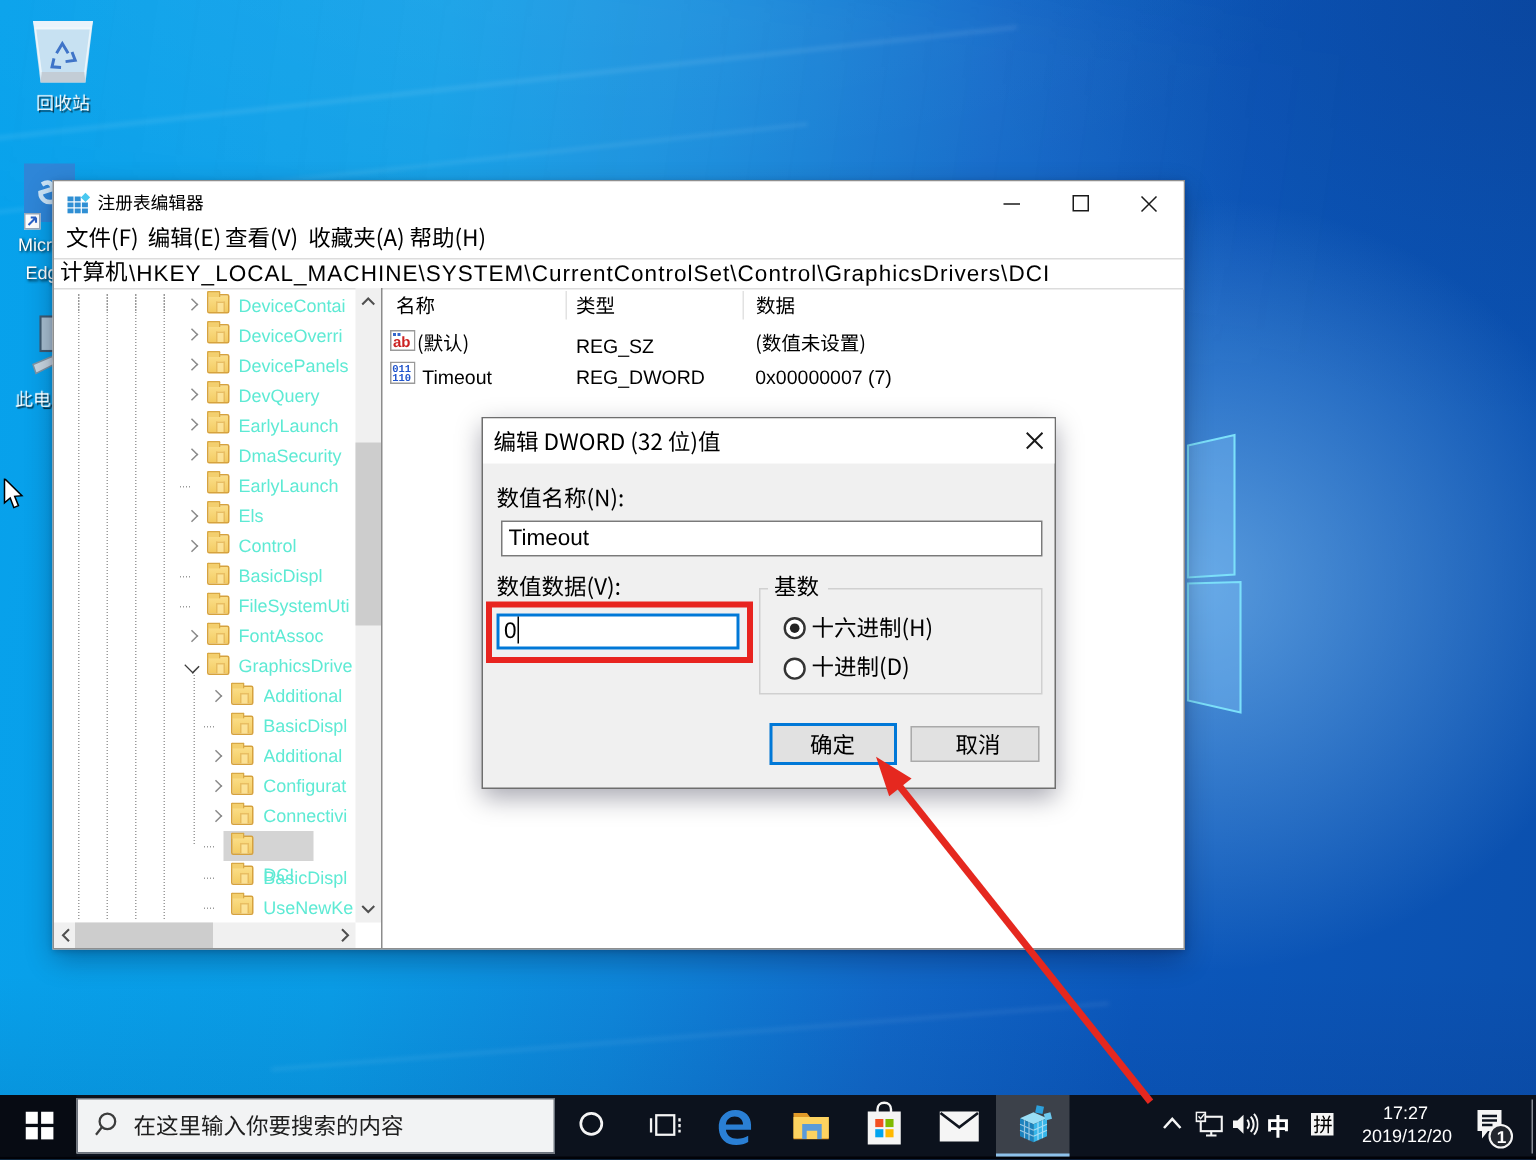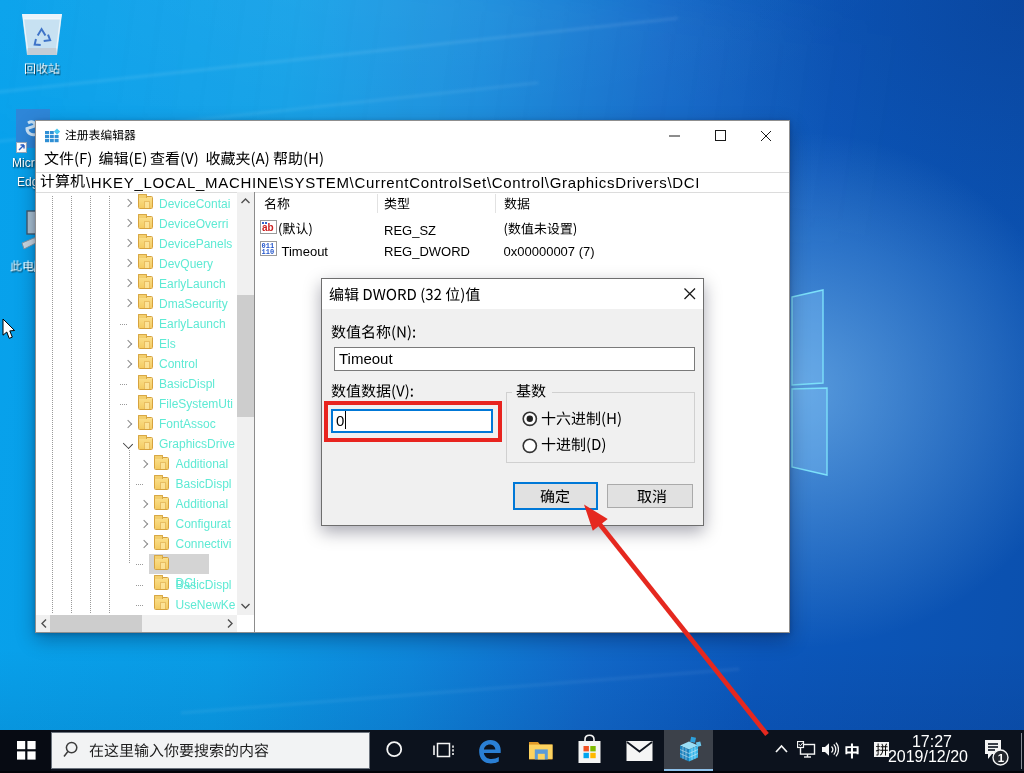--- a/index.html
+++ b/index.html
@@ -45,21 +45,21 @@
 .dtxt{position:absolute;font-size:15px;color:#000}
 #redbox{position:absolute;left:323.5px;top:401px;width:178px;height:40.5px;border:4px solid #e8241f}
 #valbox{position:absolute;left:331px;top:408.5px;width:162px;height:24px;background:#fff;border:2px solid #0078d7}
 #grp{position:absolute;left:506px;top:391.5px;width:189px;height:71.5px;border:1px solid #d0d0d0}
 #grplbl{position:absolute;left:512px;top:387px;width:40px;height:10px;background:#f0f0f0}
 .btn{position:absolute;background:#e1e1e1}
 
 #bar{position:absolute;left:0;top:730px;width:1024px;height:43px;background:#0c121d;border-bottom:2px solid #020308}
 #sbox{position:absolute;left:51px;top:732px;width:319px;height:37px;background:#f2f3f4;border:1px solid #6c737d}
 #actbtn{position:absolute;left:664px;top:730px;width:49px;height:41px;background:rgba(255,255,255,.20);border-bottom:2.5px solid #8ec1ea}
-.trayt{position:absolute;color:#fff;font-size:16px}
+.trayt{position:absolute;color:#fff;font-size:12px}
 </style></head><body>
 <div id="scene">
 <div id="wall"></div>
 <div class="beam" style="left:-80px;top:-30px;width:980px;height:200px;transform:rotate(8deg);filter:blur(18px)"></div>
 <div class="abs" style="left:-20px;top:55px;width:700px;height:2px;background:rgba(255,255,255,.13);transform:rotate(-6.2deg);filter:blur(1.5px)"></div>
 <div class="abs" style="left:-20px;top:112px;width:560px;height:1.6px;background:rgba(255,255,255,.10);transform:rotate(-6.2deg);filter:blur(1.5px)"></div>
 <div class="abs" style="left:180px;top:690px;width:560px;height:1.6px;background:rgba(255,255,255,.09);transform:rotate(-4.5deg);filter:blur(1.5px)"></div>
 
 <svg class="abs" style="left:770px;top:275px" width="70" height="210" viewBox="0 0 70 210">
  <g stroke="#7ce0fa" stroke-width="1.4" fill="rgba(130,195,248,.38)">

